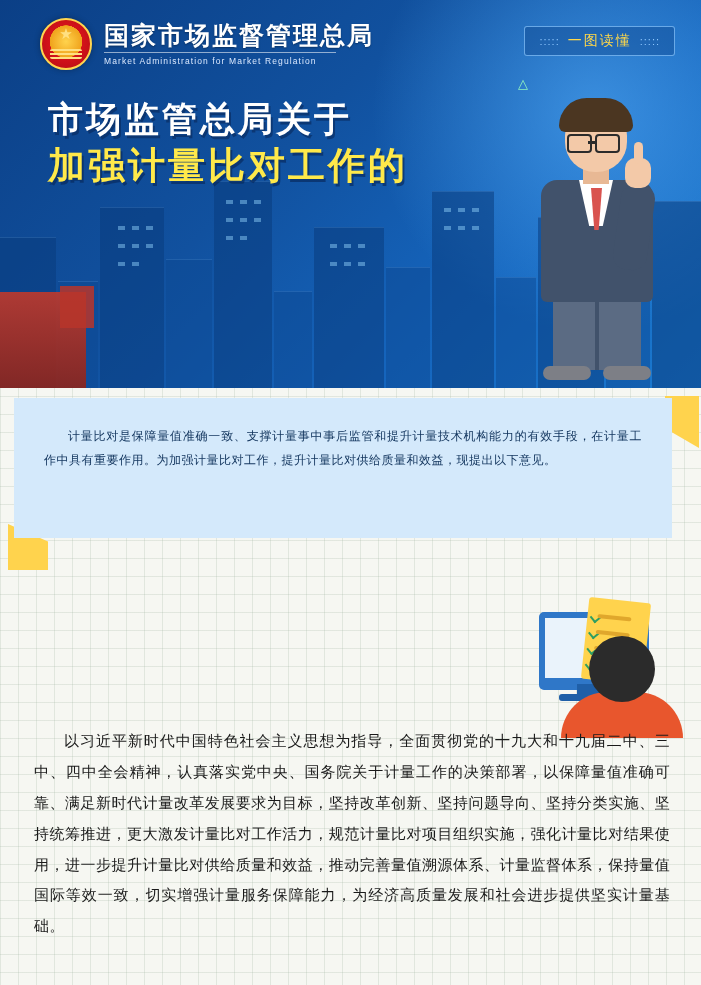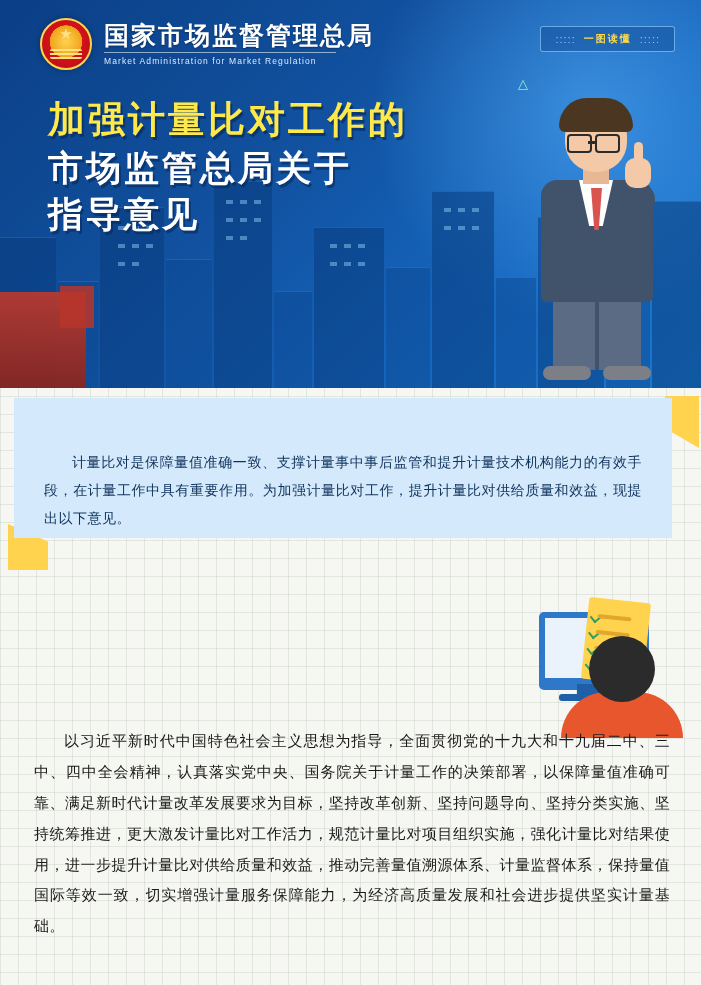--- a/index.html
+++ b/index.html
@@ -154,23 +154,23 @@
     align-items: center;
     gap: 8px;
     padding: 5px 14px;
     border: 1px solid rgba(140,200,255,.7);
     border-radius: 3px;
     background: rgba(10,60,130,.35);
     z-index: 5;
   }
   .badge-text {
     color: #ffd84a;
-    font-size: 10px;
+    font-size: 14px;
     letter-spacing: 2px;
-    font-weight: bold;
+    font-weight: normal;
   }
   .dots { color: #8fc7ff; font-size: 11px; letter-spacing: 1px; }
 
   
   .headline {
     position: absolute;
     left: 48px;
     top: 96px;
     z-index: 6;
   }
@@ -239,27 +239,26 @@
     position: absolute;
     left: 14px;
     top: 10px;
     width: 658px;
     height: 140px;
     background: #d4e9fb;
     box-sizing: border-box;
     padding: 26px 30px;
   }
   .summary-text {
-    font-size: 14px;
+    font-size: 12px;
     line-height: 2.0;
     color: #10335c;
     text-align: justify;
     text-indent: 2em;
     letter-spacing: .5px;
-    margin-top: 24px;
   }
 
   
   .sec-head {
     position: absolute;
     left: 14px;
     top: 612px;
     width: 456px;
     height: 44px;
     background: linear-gradient(90deg, #1669c6 0%, #2f8ee0 70%, rgba(47,142,224,.15) 100%);
@@ -381,23 +380,22 @@
       </div>
     </div>
 
     <div class="badge">
       <span class="dots">:::::</span>
       <span class="badge-text">一图读懂</span>
       <span class="dots">:::::</span>
     </div>
 
     <div class="headline">
+      <div class="hl-line">市场监管总局关于</div>
       <div class="hl-line accent">加强计量比对工作的</div>
-      <div class="hl-line">市场监管总局关于</div>
-      <div class="hl-line">指导意见</div>
     </div>
 
     <div class="person">
       <span class="tri-mark">△</span>
       <div class="p-legs"></div>
       <div class="p-leg-split"></div>
       <div class="p-shoe-l"></div>
       <div class="p-shoe-r"></div>
       <div class="p-body"></div>
       <div class="p-shirt"></div>

